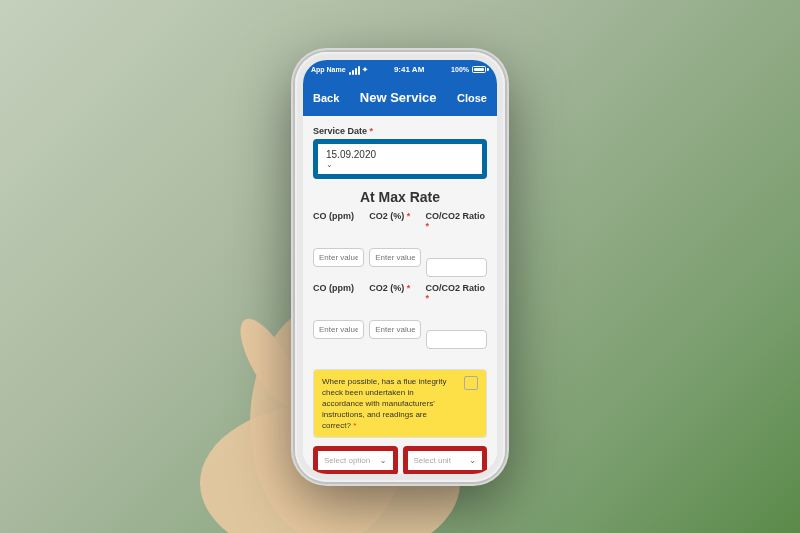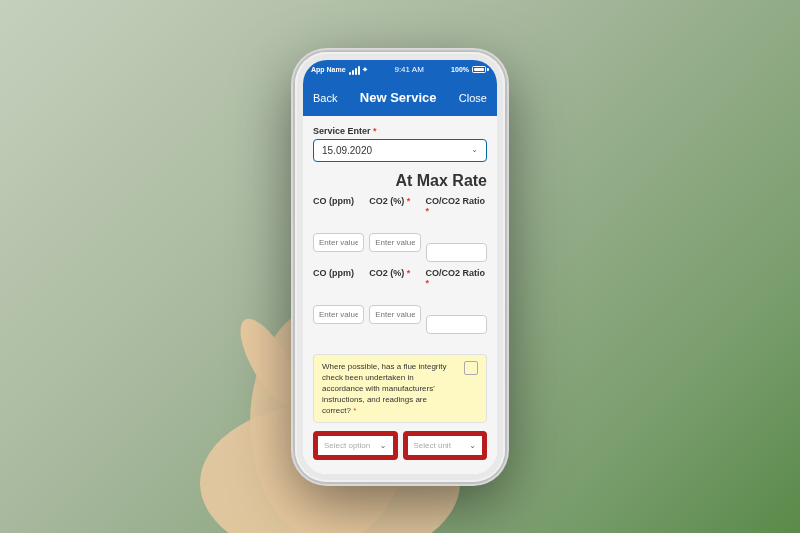--- a/index.html
+++ b/index.html
@@ -81,21 +81,21 @@
       border-radius: 1px;
     }
 
     .wifi-icon {
       font-size: 8px;
       color: white;
     }
 
     .status-center {
       font-size: 8px;
-      font-weight: 400;
+      font-weight: 700;
       color: white;
     }
 
     .status-right {
       display: flex;
       align-items: center;
       gap: 3px;
       font-size: 7px;
       color: white;
       font-weight: 600;
@@ -138,21 +138,21 @@
       display: flex;
       align-items: center;
       justify-content: space-between;
       padding: 0 10px;
       flex-shrink: 0;
     }
 
     .nav-back, .nav-close {
       color: white;
       font-size: 11px;
-      font-weight: 400;
+      font-weight: 700;
       cursor: pointer;
     }
 
     .nav-title {
       color: #ffffff;
       font-size: 13px;
       font-weight: 700;
     }
 
     
@@ -170,34 +170,35 @@
       margin-bottom: 3px;
     }
 
     .required-star {
       color: #e53935;
     }
 
     .date-select {
       width: 100%;
       background: white;
-      border: 1px solid #0369a1;
+      border: 5px solid #0369a1;
       border-radius: 4px;
       padding: 5px 8px;
       font-size: 10px;
       color: #333;
       display: flex;
       align-items: flex-start;
       justify-content: space-between;
       cursor: pointer;
+      flex-direction: column;
     }
 
     .section-title {
-      text-align: right;
-      font-size: 16px;
+      text-align: center;
+      font-size: 14px;
       font-weight: 600;
       color: #333;
       margin: 10px 0 6px;
     }
 
     .fields-row {
       display: flex;
       gap: 5px;
       margin-bottom: 6px;
     }
@@ -215,21 +216,21 @@
       background: white;
       border: 1px solid #ccc;
       border-radius: 4px;
       padding: 4px 5px;
       font-size: 8px;
       color: #aaa;
       margin-top: 24px;
     }
 
     .checkbox-row {
-      background: #fef9c3;
+      background: #fde047;
       border: 1px solid #e0e0e0;
       border-radius: 4px;
       padding: 6px 8px;
       display: flex;
       align-items: flex-start;
       gap: 8px;
       margin-bottom: 8px;
       margin-top: 20px;
     }
 
@@ -332,21 +333,21 @@
       <div class="nav-bar">
         <span class="nav-back">Back</span>
         <span class="nav-title">New Service</span>
         <span class="nav-close">Close</span>
       </div>
 
       <div class="content">
 
         <div>
           <div class="field-label">
-            <span>Service Enter</span>
+            <span>Service Date</span>
             <span class="required-star"> *</span>
           </div>
           <div class="date-select">
             <span>15.09.2020</span>
             <span class="chevron">⌄</span>
           </div>
         </div>
 
         <div class="section-title">At Max Rate</div>
 

